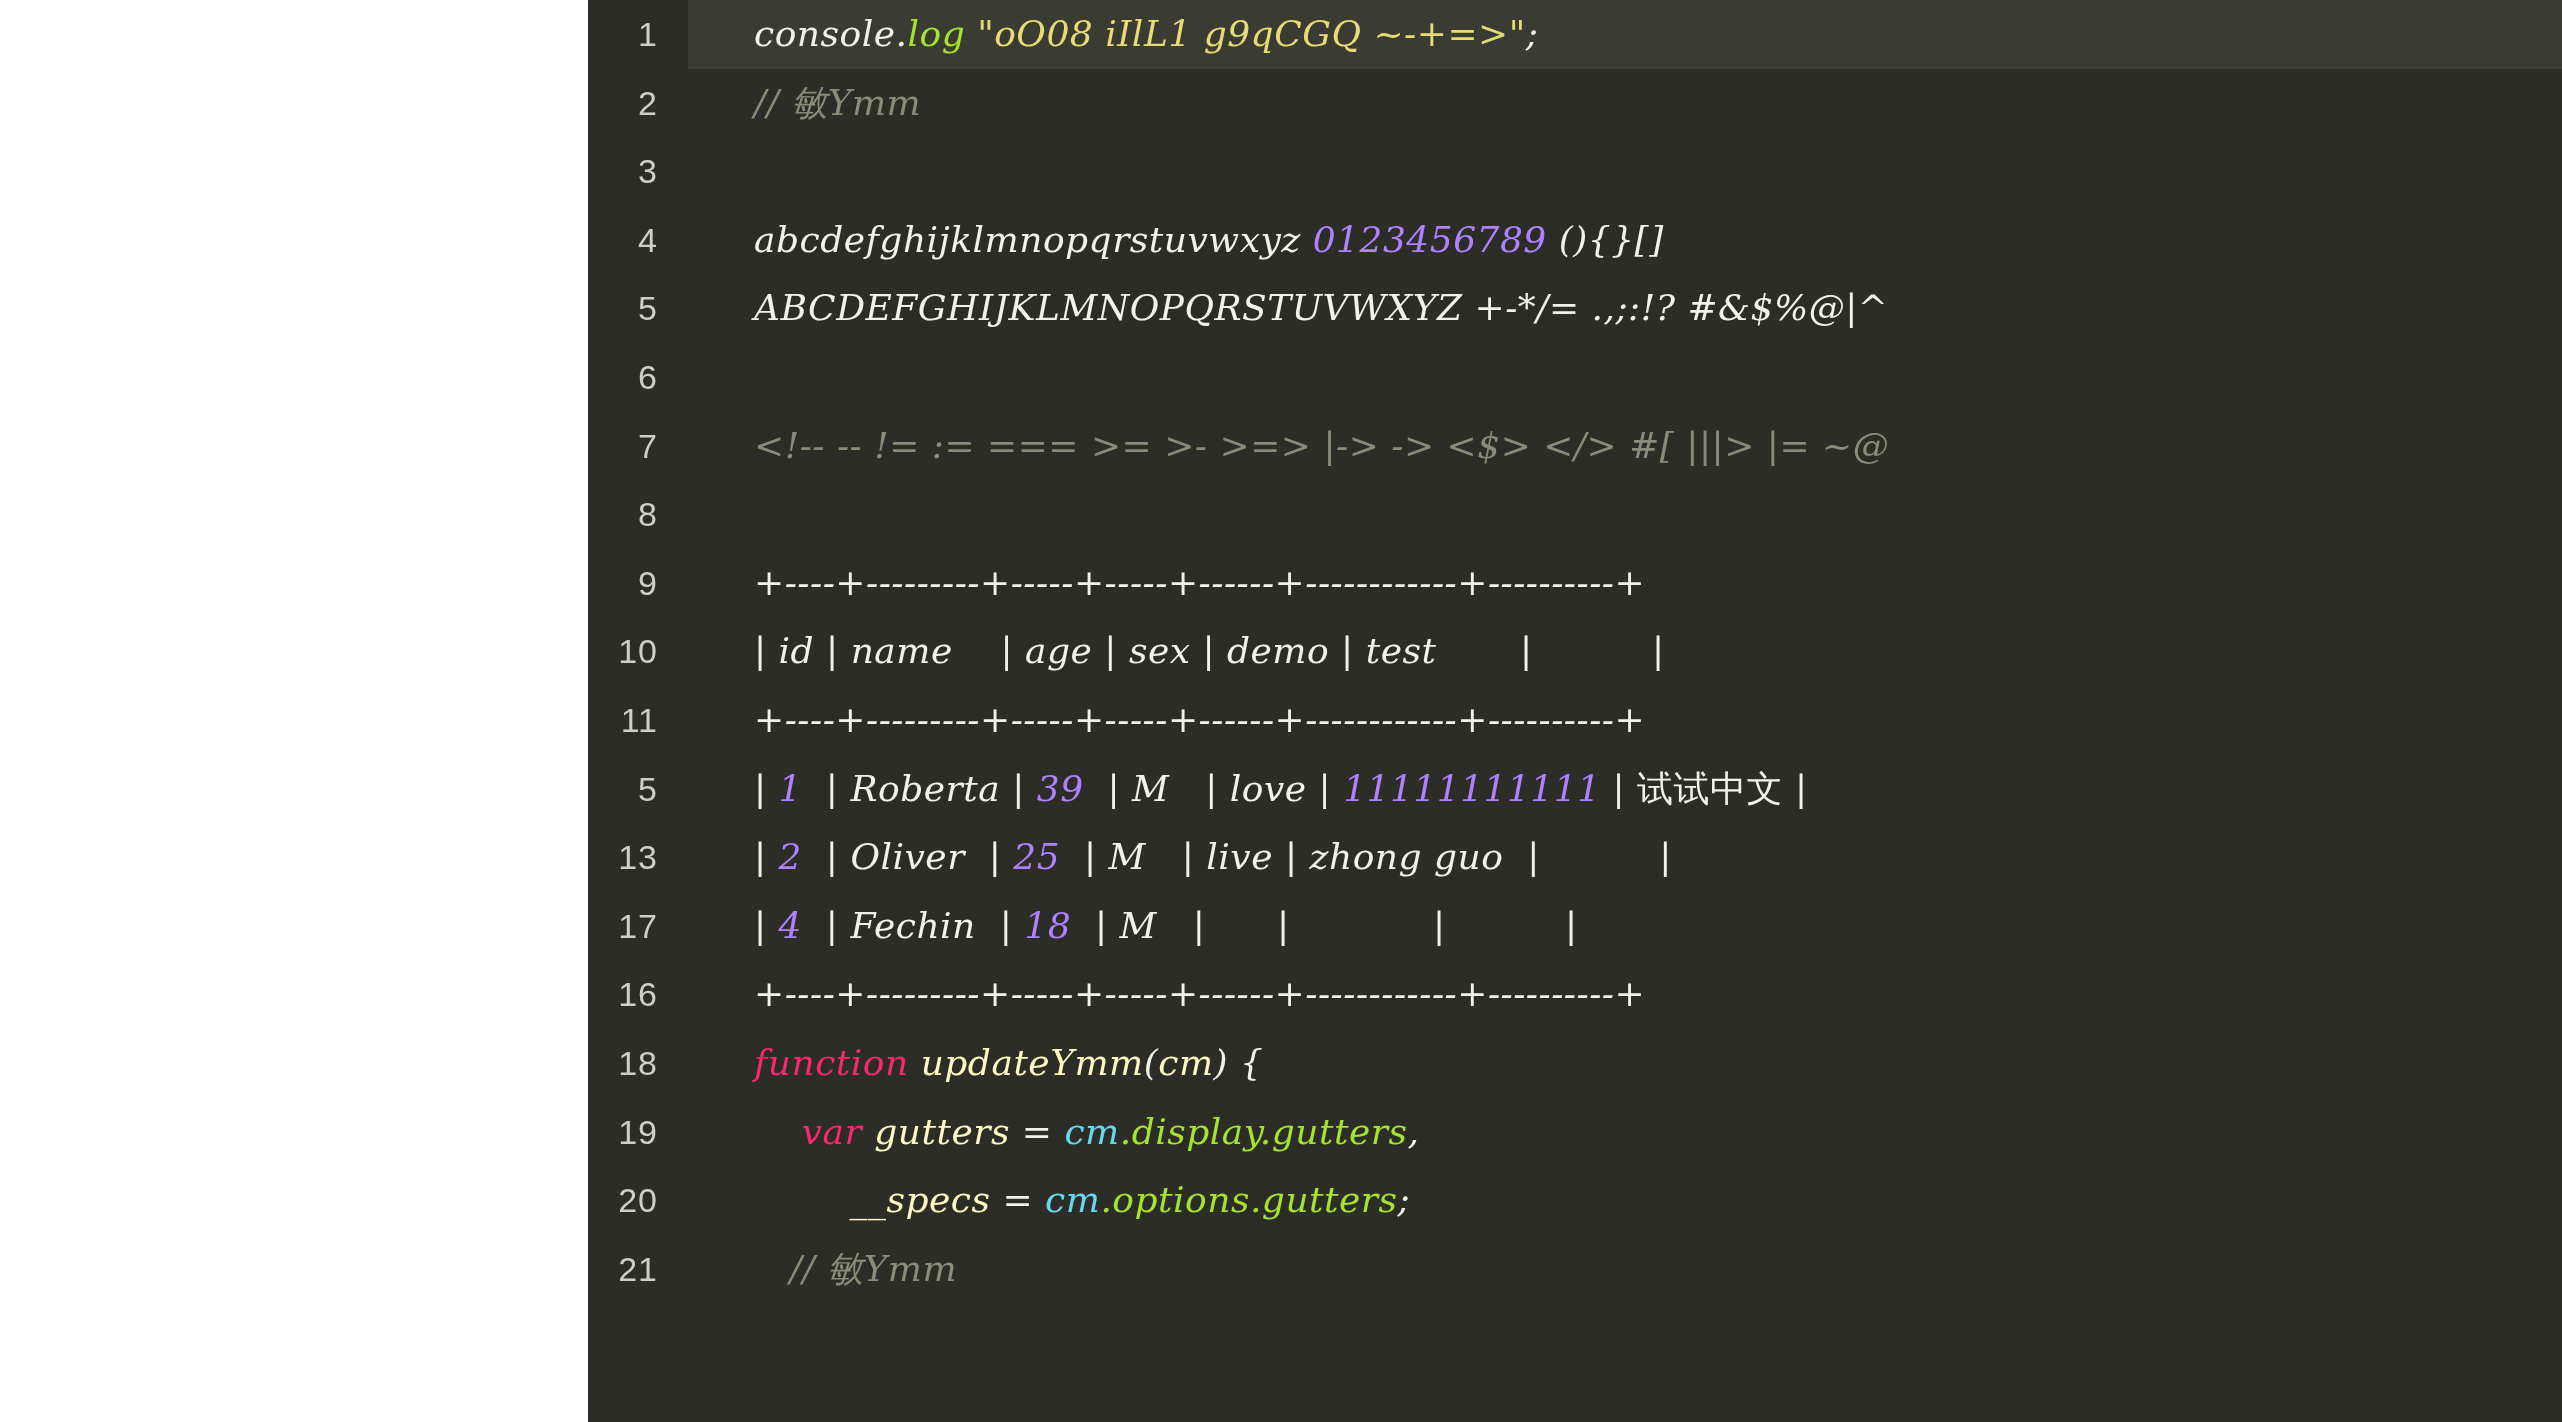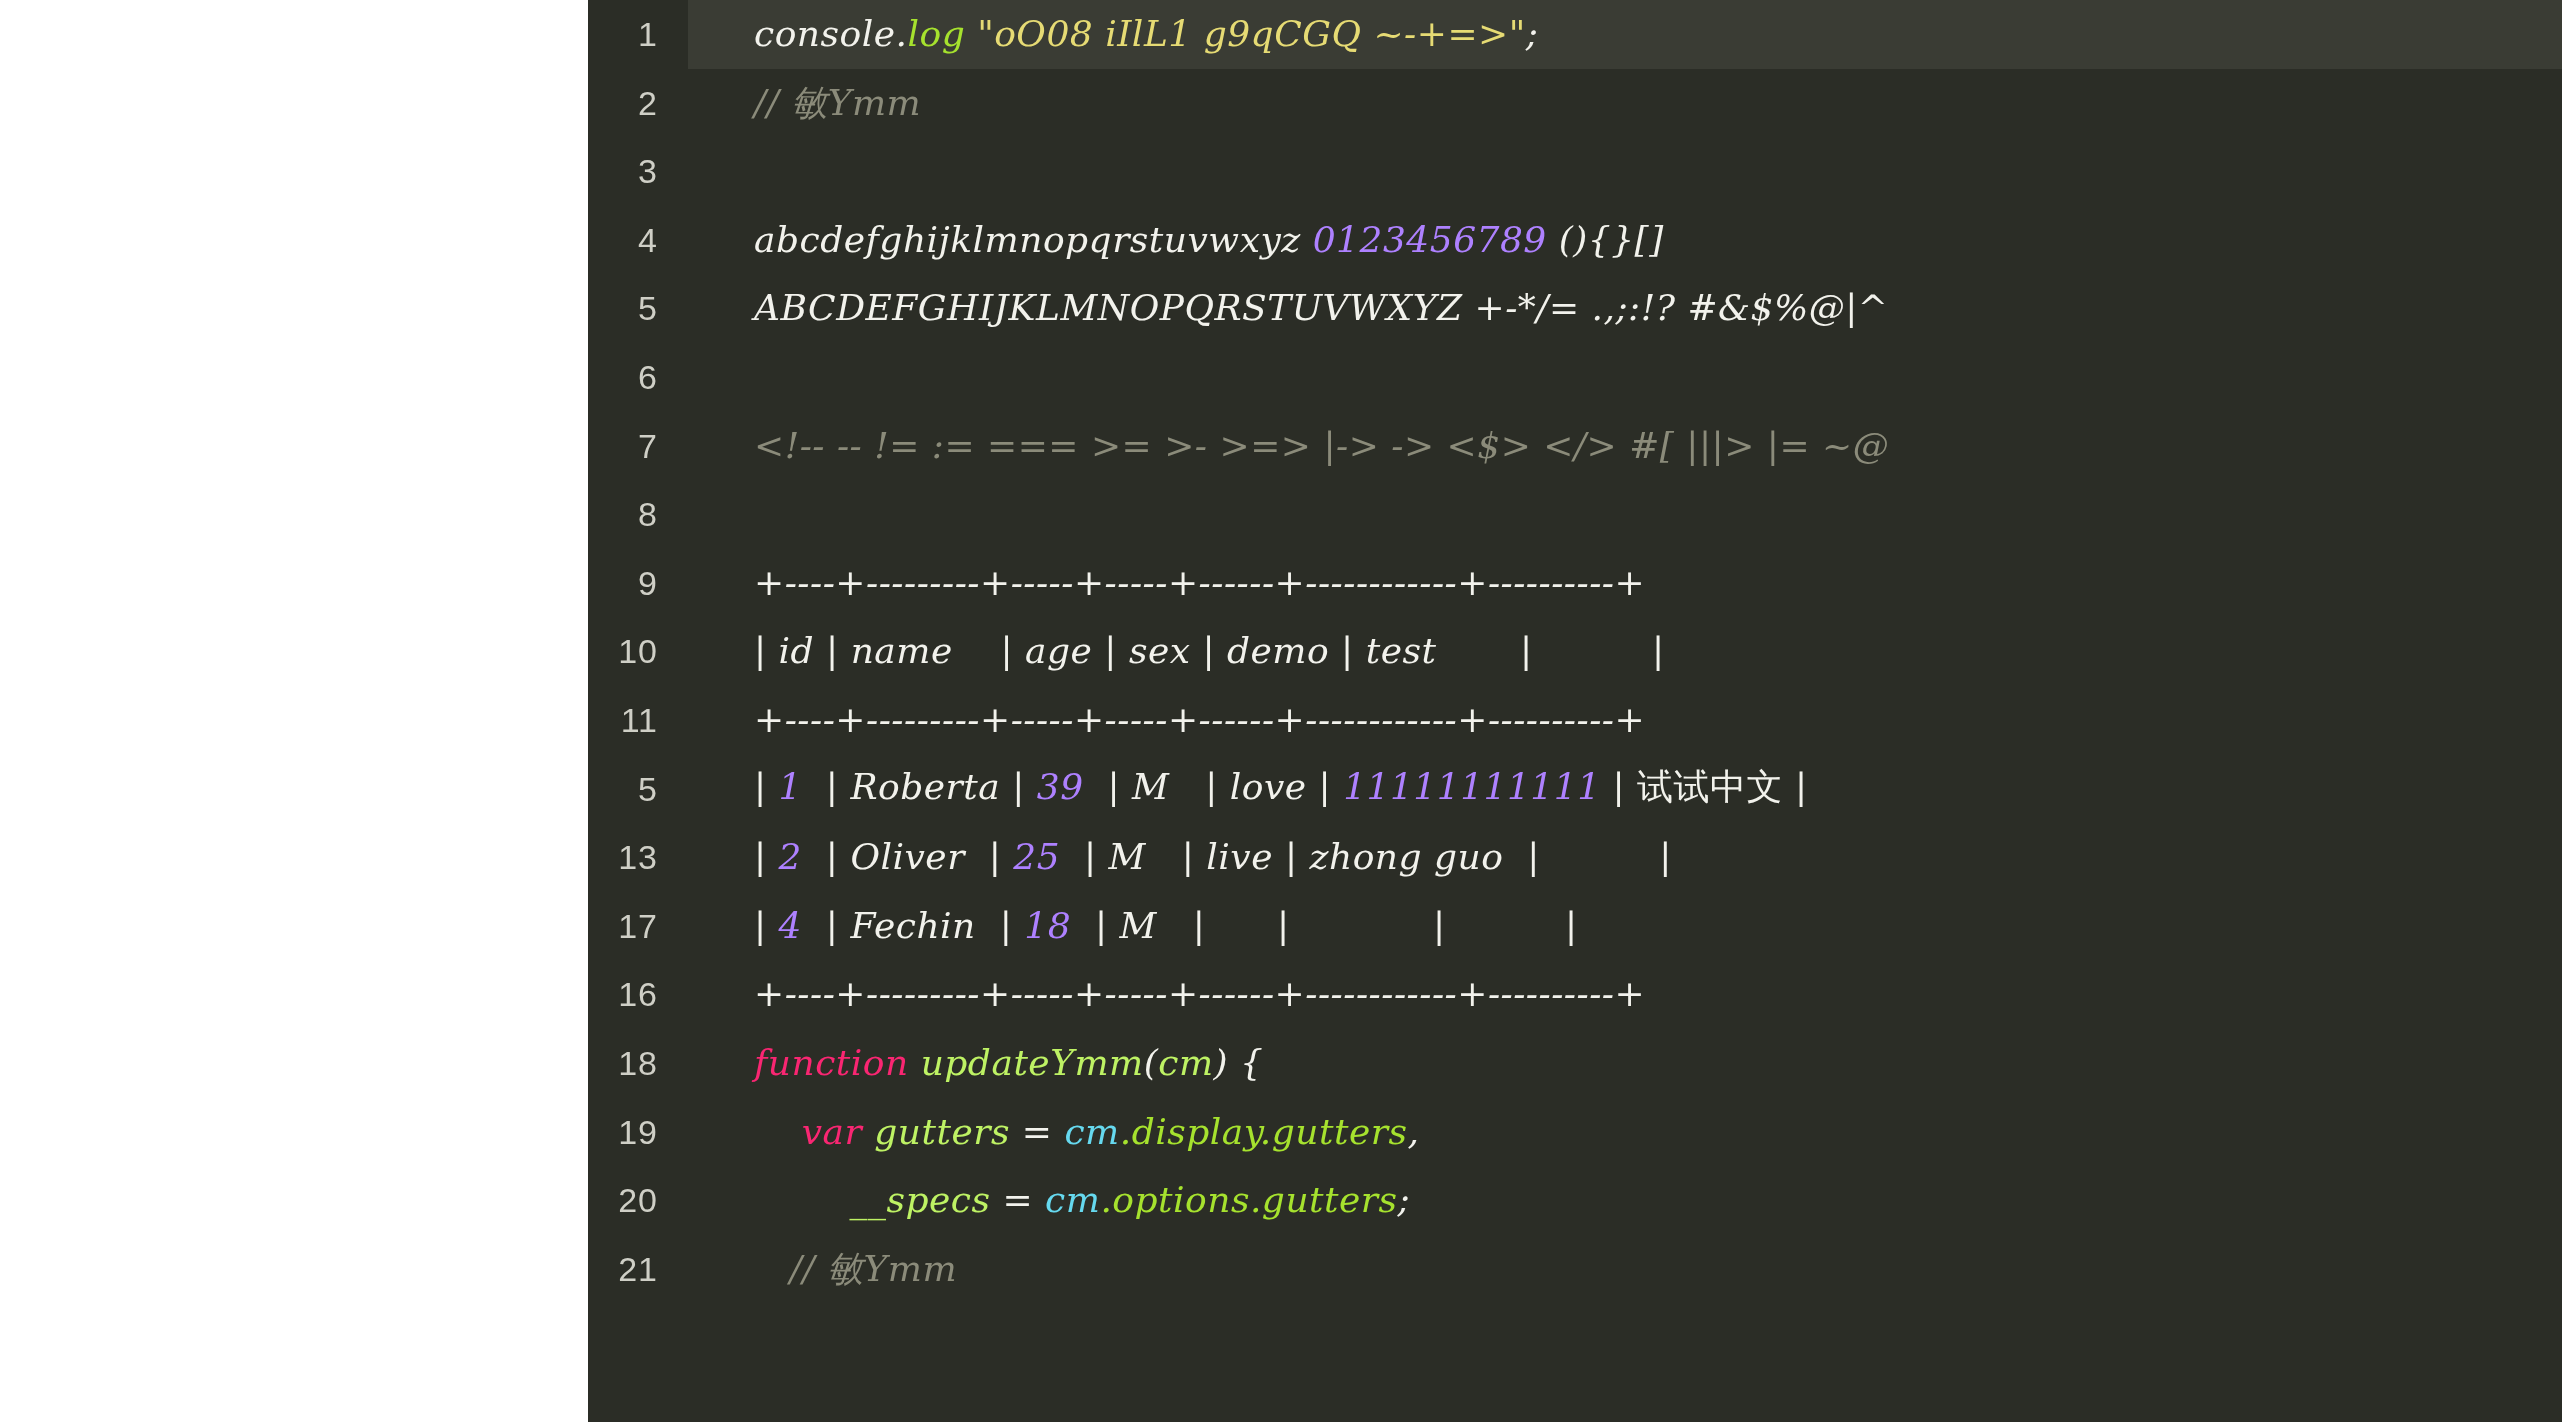--- a/index.html
+++ b/index.html
@@ -65,29 +65,29 @@
     line-height: 68.6px;
     color: #f2f2ec;
     letter-spacing: 0.5px;
     padding-left: 66px;
     box-sizing: border-box;
   }
   
   .t-plain   { color: #f2f2ec; }
   .t-string  { color: #e6db74; }
   .t-keyword { color: #f92672; text-align: center; }
-  .t-func    { color: #bef264; }
+  .t-func    { color: #fef9c3; }
   .t-prop    { color: #a6e22e; margin-top: 28px; }
   .t-var     { color: #66d9ef; }
   .t-num     { color: #ae81ff; }
   .t-comment { color: #8b8b7a; }
   .t-oper    { color: #8b8b7a; }
   .t-punct   { color: #f2f2ec; }
   .cjk {
-    font-family: Liberation Mono, monospace;
+    font-family: Liberation Sans, sans-serif;
     font-style: normal;
   }
   .cjk-c {
     font-family: "DejaVu Serif", serif;
     font-style: italic;
   }
 </style>
 </head>
 <body>
 

